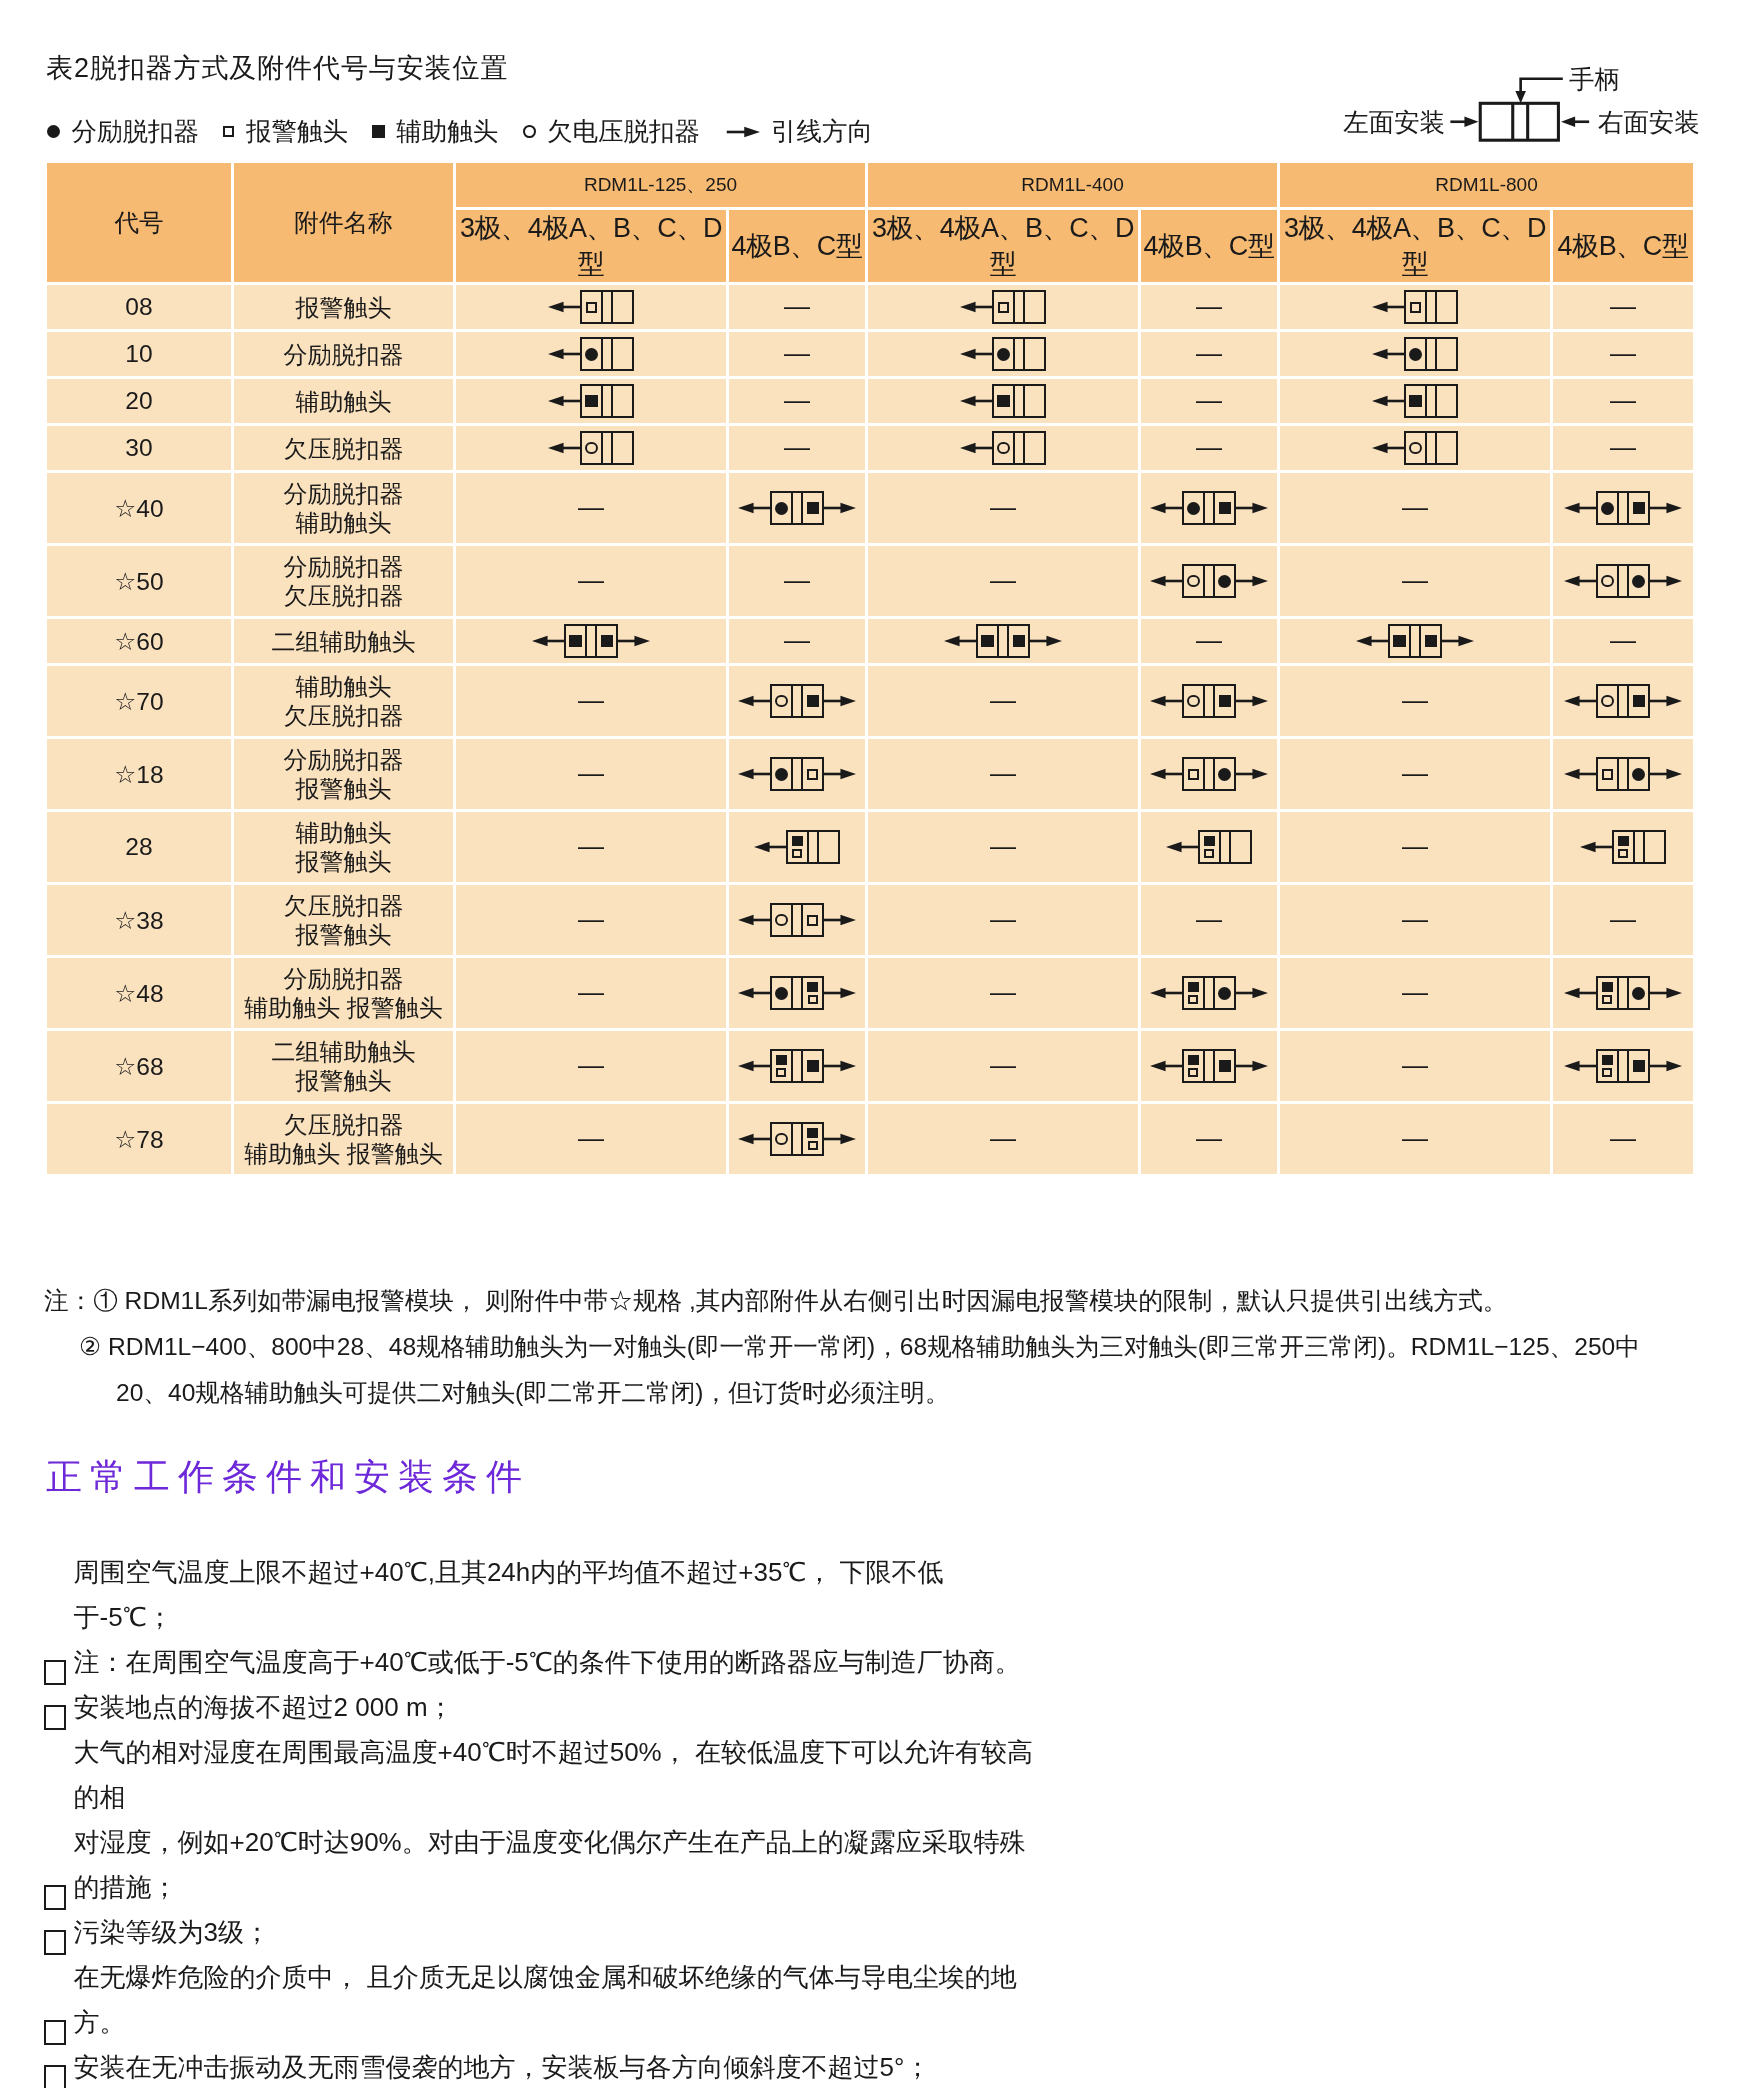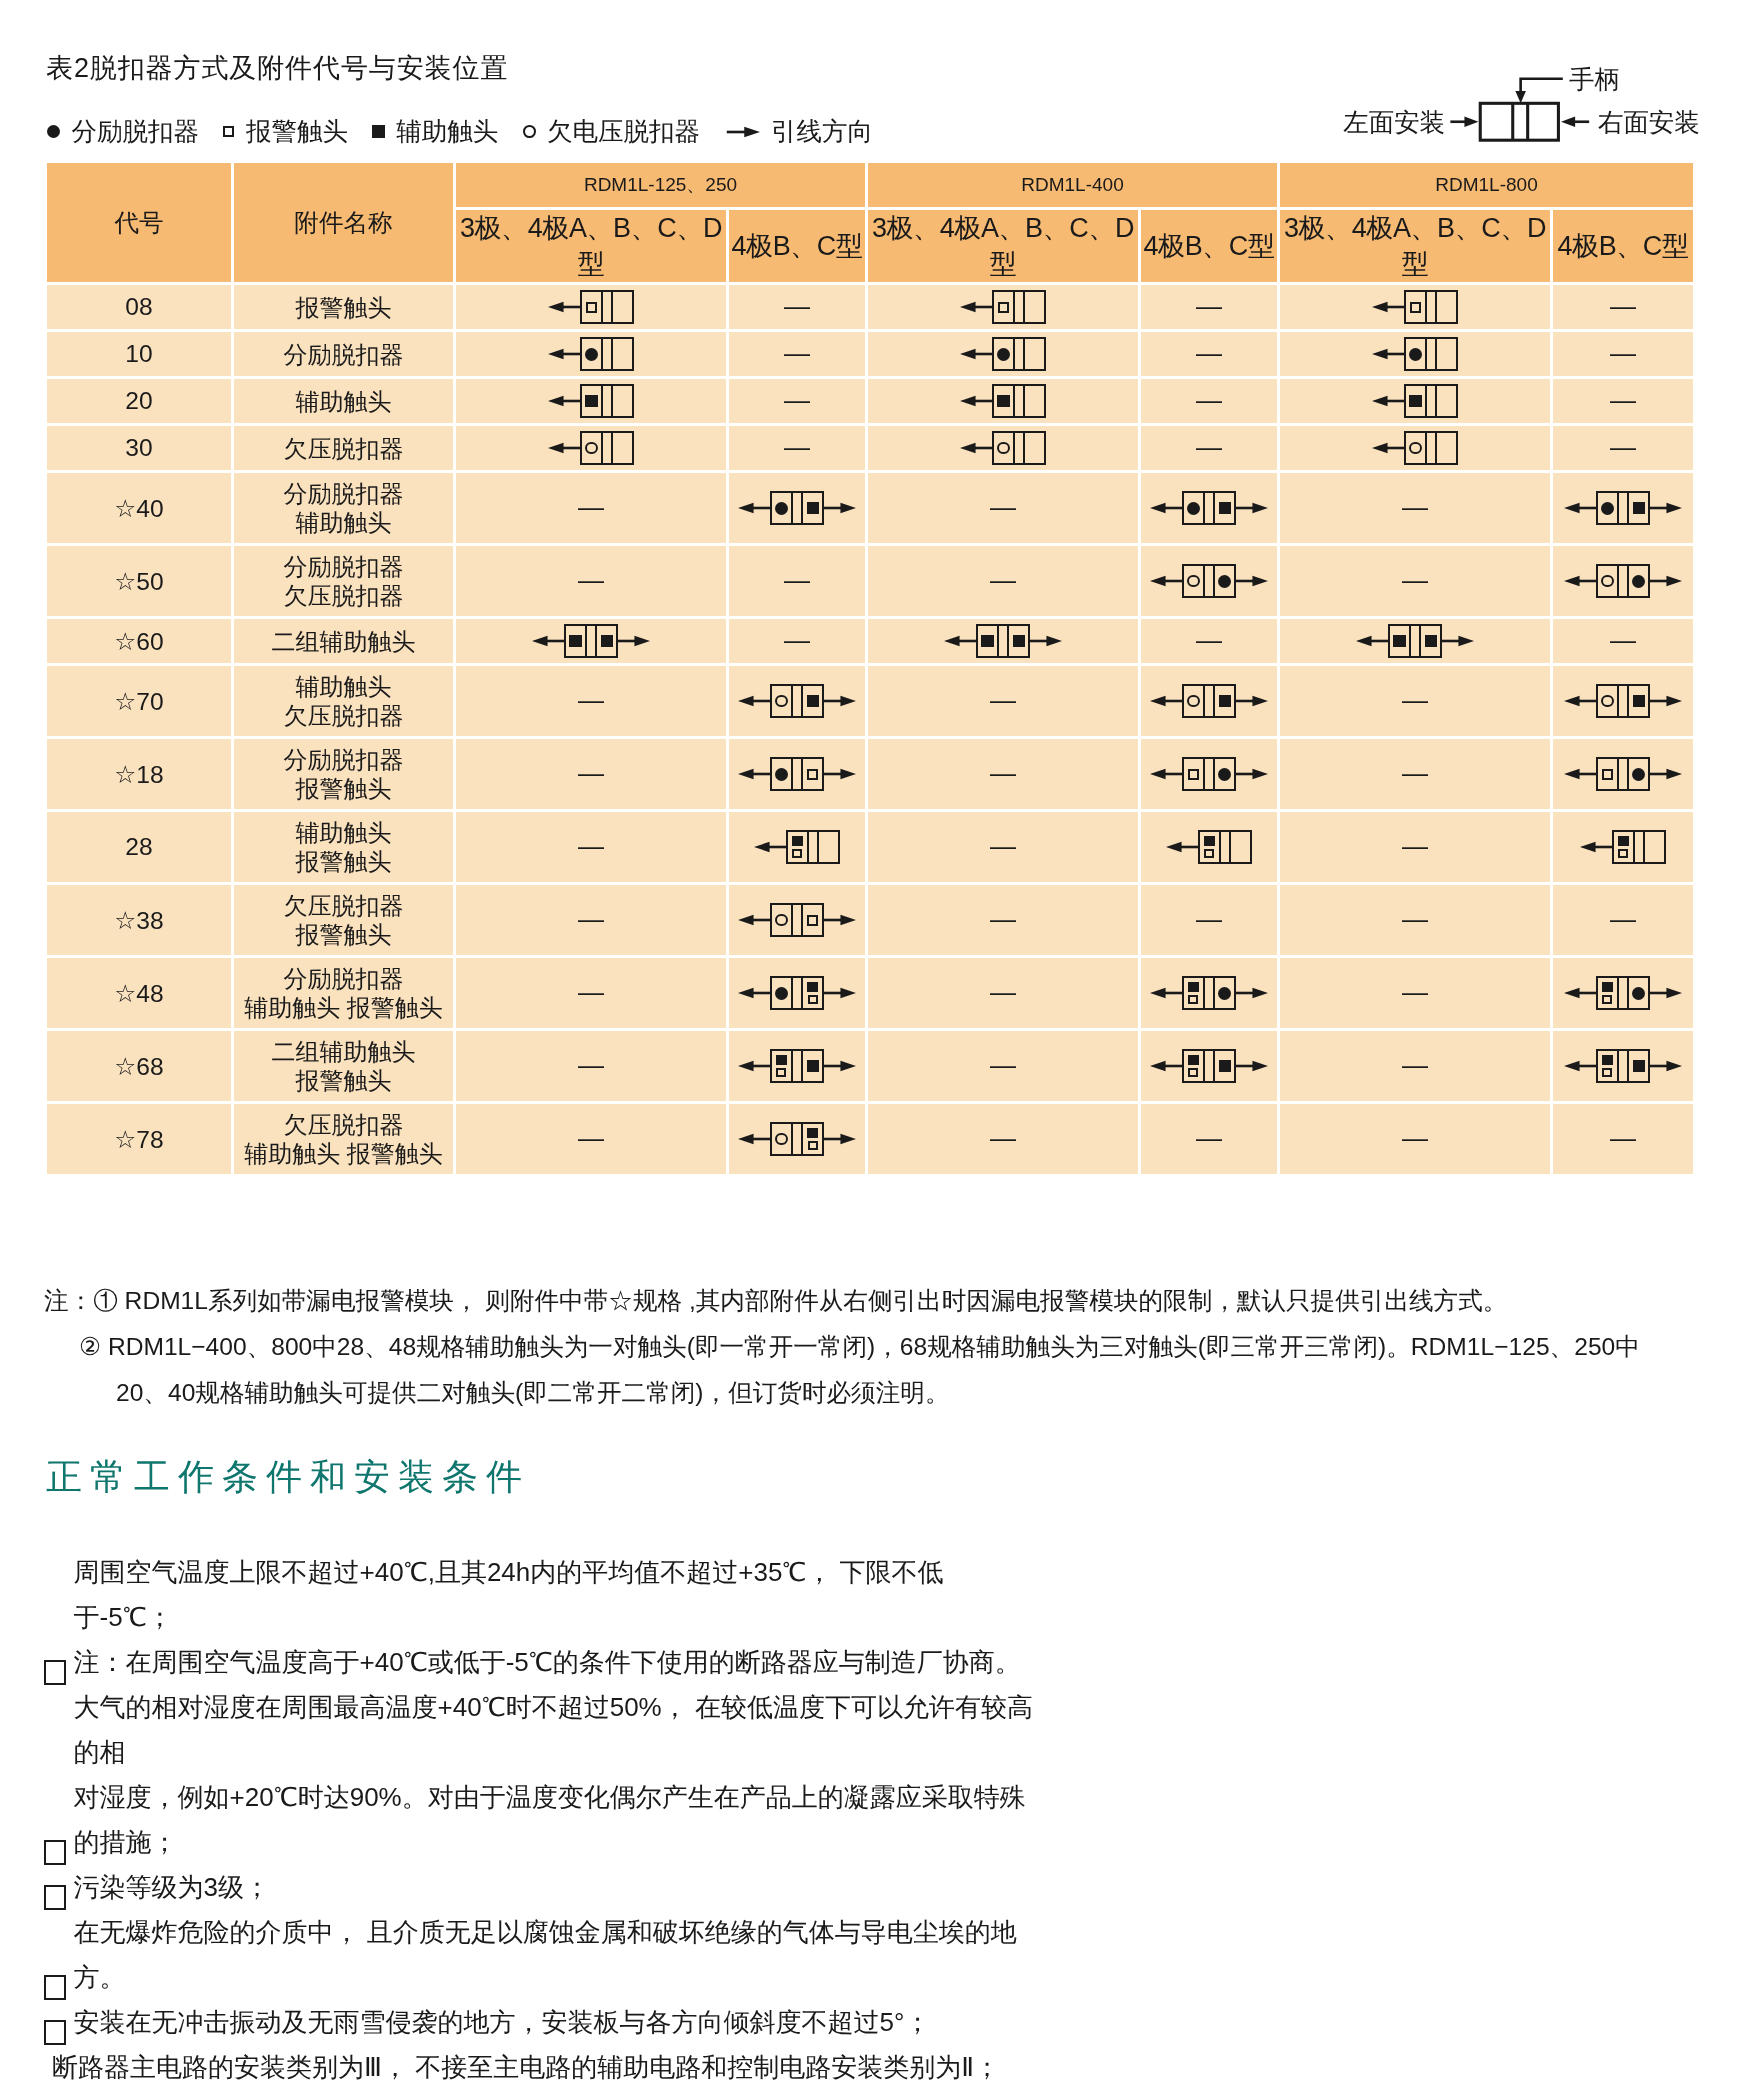--- a/index.html
+++ b/index.html
@@ -38,21 +38,21 @@
   .dbox{display:flex;border:2.6px solid #1a1a1a;height:30px;}
   .dc{width:19.3px;display:flex;align-items:center;justify-content:center;border-right:2.6px solid #1a1a1a;}
   .dc.n{width:8px;}
   .dc.last{border-right:none;}
   
   .notes{position:absolute;left:44px;top:1278px;font-size:24.6px;line-height:46px;}
   .note-line.i1{padding-left:35px;}
   .note-line.i2{padding-left:72px;}
   
   .cond-heading{position:absolute;left:46px;top:1453px;font-size:36px;font-weight:500;
-    letter-spacing:8px;color:#0f766e;}
+    letter-spacing:8px;color:#6d28d9;}
   .conds{position:absolute;left:44px;top:1550px;width:992px;}
   .cond-item{display:flex;align-items:flex-end;}
   .cond-box{width:17.6px;height:21px;border:2.6px solid #1a1a1a;margin-top:10.5px;flex:none;}
   .cond-text{margin-left:8px;font-size:26px;line-height:45px;}
 </style>
 </head>
 <body>
 
 <div class="page-title">表2脱扣器方式及附件代号与安装位置</div>
 
@@ -999,20 +999,24 @@
 
 <div class="cond-heading">正常工作条件和安装条件</div>
 
 <div class="conds">
     <div class="cond-item">
       <span class="cond-box"></span>
       <div class="cond-text">周围空气温度上限不超过+40℃,且其24h内的平均值不超过+35℃， 下限不低于-5℃；<br>注：在周围空气温度高于+40℃或低于-5℃的条件下使用的断路器应与制造厂协商。</div>
     </div>
     <div class="cond-item">
       <span class="cond-box"></span>
+      <div class="cond-text">安装地点的海拔不超过2 000 m；</div>
+    </div>
+    <div class="cond-item">
+      <span class="cond-box"></span>
       <div class="cond-text">大气的相对湿度在周围最高温度+40℃时不超过50%， 在较低温度下可以允许有较高的相<br>对湿度，例如+20℃时达90%。对由于温度变化偶尔产生在产品上的凝露应采取特殊的措施；</div>
     </div>
     <div class="cond-item">
       <span class="cond-box"></span>
       <div class="cond-text">污染等级为3级；</div>
     </div>
     <div class="cond-item">
       <span class="cond-box"></span>
       <div class="cond-text">在无爆炸危险的介质中， 且介质无足以腐蚀金属和破坏绝缘的气体与导电尘埃的地方。</div>
     </div>

